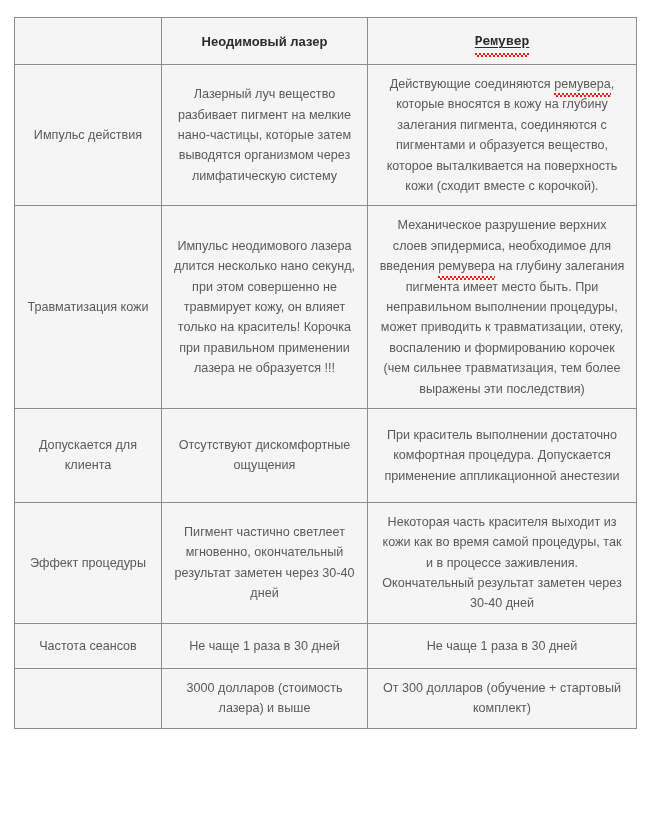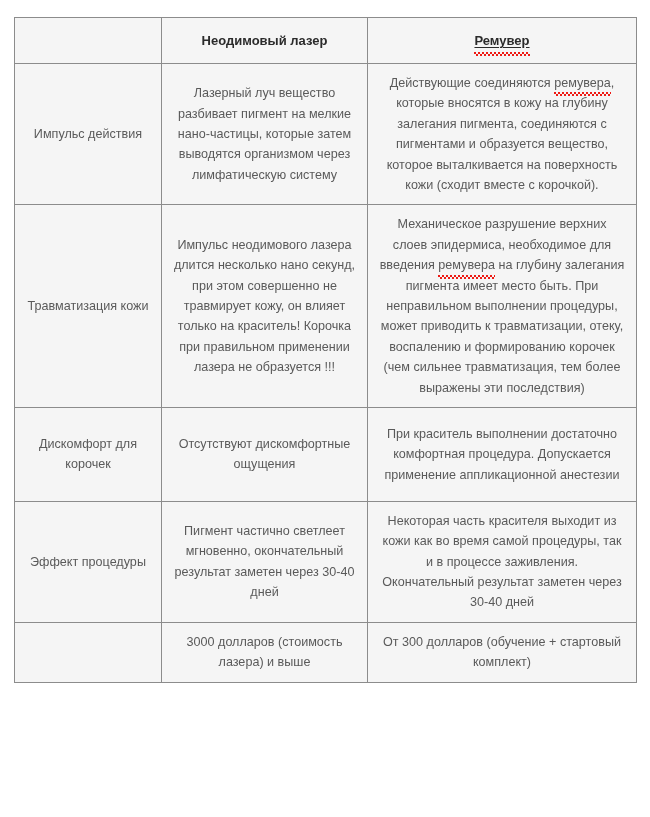--- a/index.html
+++ b/index.html
@@ -88,20 +88,21 @@
   }
 
   
   .hdr-remover {
     position: relative;
     display: inline-block;
     text-decoration: underline;
     text-decoration-color: #2b2b2b;
     text-underline-offset: 2px;
     white-space: nowrap;
+    font-family: Liberation Mono, monospace;
   }
   .hdr-remover::after {
     content: "";
     position: absolute;
     left: 0;
     right: 0;
     bottom: -5px;
     height: 4px;
     background-image:
       linear-gradient(45deg, transparent 40%, #ee1b15 40%, #ee1b15 60%, transparent 60%),
@@ -191,21 +192,21 @@
           <td>
             <span class="cell-text">Импульс неодимового лазера длится несколько нано секунд, при этом совершенно не травмирует кожу, он влияет только на краситель! Корочка при правильном применении лазера не образуется !!!</span>
           </td>
           <td>
             <span class="cell-text"><span>Механическое разрушение верхних слоев эпидермиса, необходимое для введения </span><span class="squig">ремувера</span><span> на глубину залегания пигмента имеет место быть. При неправильном выполнении процедуры, может приводить к травматизации, отеку, воспалению и формированию корочек (чем сильнее травматизация, тем более выражены эти последствия)</span></span>
           </td>
         </tr>
 
         <tr class="r-diskomfort">
           <td>
-            <span class="cell-text">Дискомфорт для корочек</span>
+            <span class="cell-text">Допускается для клиента</span>
           </td>
           <td>
             <span class="cell-text">Отсутствуют дискомфортные ощущения</span>
           </td>
           <td>
             <span class="cell-text">При краситель выполнении достаточно комфортная процедура. Допускается применение аппликационной анестезии</span>
           </td>
         </tr>
 
         <tr class="r-effekt">
@@ -215,20 +216,31 @@
           <td>
             <span class="cell-text">Пигмент частично светлеет мгновенно, окончательный результат заметен через 30-40 дней</span>
           </td>
           <td>
             <span class="cell-text">Некоторая часть красителя выходит из кожи как во время самой процедуры, так и в процессе заживления. Окончательный результат заметен через 30-40 дней</span>
           </td>
         </tr>
 
 
 
+        <tr class="r-chastota">
+          <td>
+            <span class="cell-text">Частота сеансов</span>
+          </td>
+          <td>
+            <span class="cell-text">Не чаще 1 раза в 30 дней</span>
+          </td>
+          <td>
+            <span class="cell-text">Не чаще 1 раза в 30 дней</span>
+          </td>
+        </tr>
 
         <tr class="r-stoimost">
           <td>
             
           </td>
           <td>
             <span class="cell-text">3000 долларов (стоимость лазера) и выше</span>
           </td>
           <td>
             <span class="cell-text">От 300 долларов (обучение + стартовый комплект)</span>

